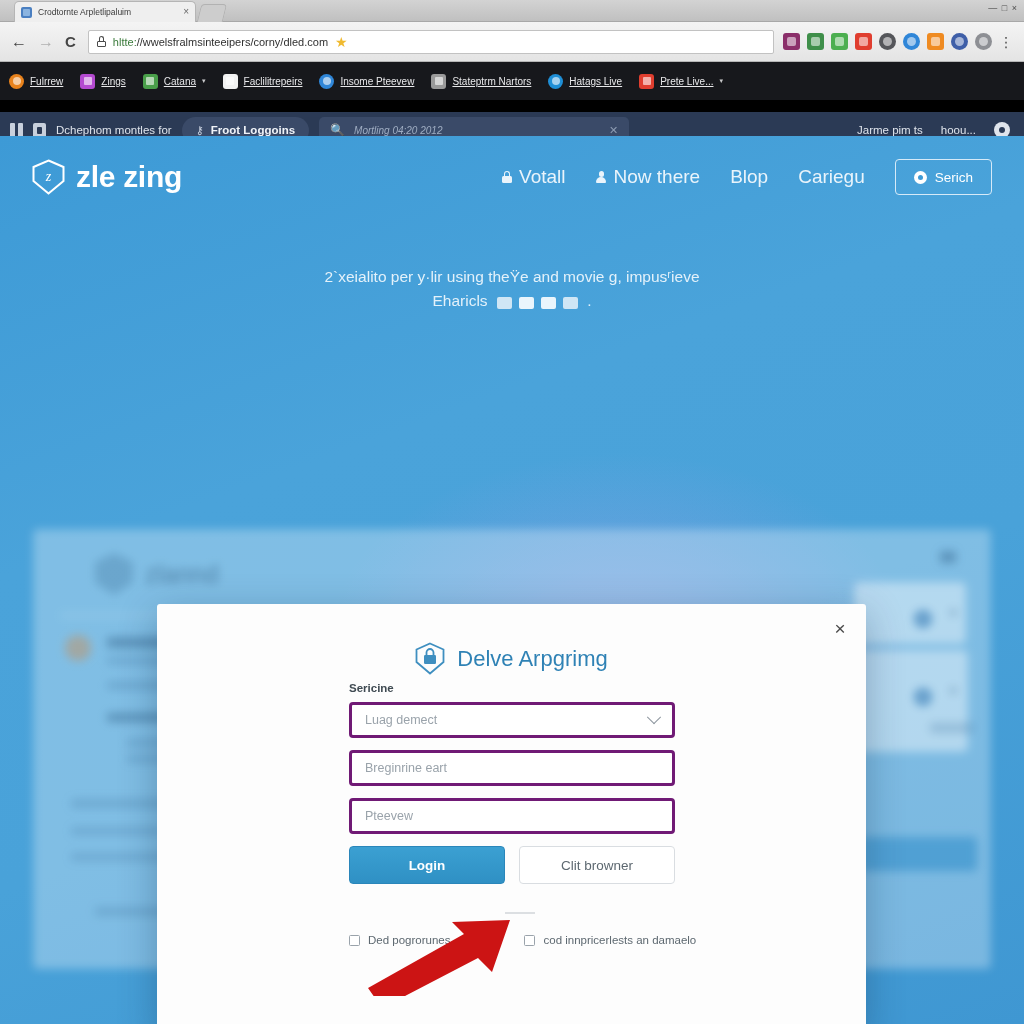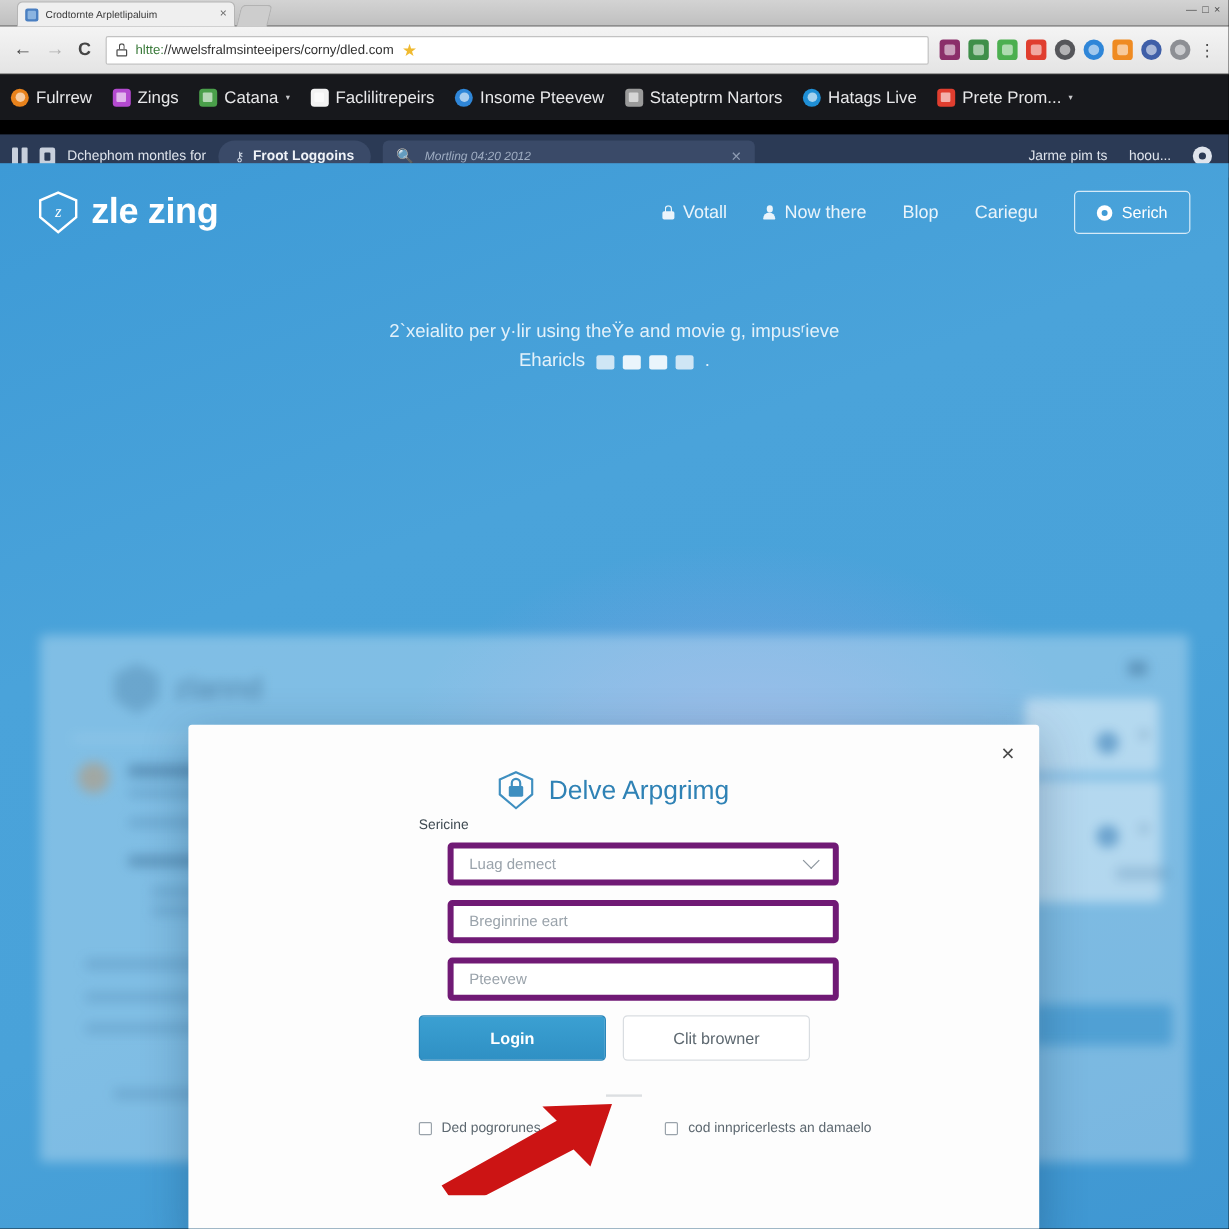--- a/index.html
+++ b/index.html
@@ -115,21 +115,21 @@
     width: 15px; height: 15px; border-radius: 3px; flex: 0 0 auto;
     position: relative; filter: blur(0.2px);
   }
   .bm-ico.round { border-radius: 50%; }
   .bm-ico::after {
     content: ""; position: absolute; inset: 3.5px;
     background: rgba(255,255,255,.6); border-radius: 1px;
   }
   .bm-ico.round::after { border-radius: 50%; }
   .bm-label {
-    font-size: 14px; color: #e8e8ea; white-space: nowrap; filter: blur(0.3px);
+    font-size: 10px; color: #e8e8ea; white-space: nowrap; filter: blur(0.3px); text-decoration: underline;
   }
   .bm-caret { font-size: 7px; color: #c9c9cc; }
 
   
   .appnav {
     position: absolute; left: 0; top: 112px; width: 1024px; height: 36px;
     background: #2b3a55;
     display: flex; align-items: center; padding: 0 10px; gap: 10px;
   }
   .appnav-grip {
@@ -192,21 +192,21 @@
     width: 33px; height: 36px; flex: 0 0 auto; position: relative;
   }
   .brand-name {
     font-size: 30px; font-weight: bold; color: #ffffff; letter-spacing: -.3px;
   }
   .site-nav {
     margin-left: auto; display: flex; align-items: center; gap: 30px;
   }
   .site-nav-item {
     display: flex; align-items: center; gap: 7px;
-    font-size: 15px; color: #eaf4fb; white-space: nowrap; filter: blur(0.25px);
+    font-size: 19px; color: #eaf4fb; white-space: nowrap; filter: blur(0.25px);
   }
   .mini-lock { width: 10px; height: 12px; position: relative; flex: 0 0 auto; }
   .mini-lock .b {
     position: absolute; bottom: 0; left: 0; width: 10px; height: 7px;
     background: #eaf4fb; border-radius: 1.5px;
   }
   .mini-lock .s {
     position: absolute; top: 0; left: 2px; width: 6px; height: 5.5px;
     border: 1.6px solid #eaf4fb; border-bottom: none; border-radius: 3px 3px 0 0;
   }
@@ -309,29 +309,28 @@
   .modal-badge {
     width: 30px; height: 33px; position: relative; flex: 0 0 auto;
   }
   .modal-title {
     font-size: 22px; color: #2f82b5; font-weight: normal; filter: blur(0.3px);
   }
   .modal-form {
     position: absolute; left: 192px; top: 78px; width: 326px;
   }
   .field-label {
-    font-size: 11.5px; color: #3f4a52; font-weight: normal;
+    font-size: 11.5px; color: #3f4a52; font-weight: bold;
     margin-bottom: 8px; filter: blur(0.3px);
   }
   .control {
     width: 326px; height: 36px; background: #fff;
-    border: 5px solid #701a75; border-radius: 4px;
+    border: 3px solid #701a75; border-radius: 4px;
     display: flex; align-items: center; padding: 0 13px;
     margin-bottom: 12px;
-    margin-left: 24px;
   }
   .control .val {
     font-size: 12.5px; color: #9aa3ab; flex: 1 1 auto;
     white-space: nowrap; filter: blur(0.35px);
   }
   .chevron {
     width: 10px; height: 10px; border-right: 1.6px solid #8d969e;
     border-bottom: 1.6px solid #8d969e; transform: rotate(45deg) translate(-2px,-2px);
     flex: 0 0 auto;
   }
@@ -348,21 +347,21 @@
   .btn-secondary {
     width: 156px; background: #ffffff; color: #5d6870;
     border: 1px solid #d9dde1;
   }
   .divider {
     position: absolute; left: 348px; top: 308px; width: 30px; height: 2px;
     background: #dcdfe2;
   }
   .check-row {
     position: absolute; left: 192px; top: 330px; width: 360px;
-    display: flex; gap: 104px; 
+    display: flex; gap: 74px; 
   }
   .check { display: flex; align-items: center; gap: 8px; }
   .check-box {
     width: 11px; height: 11px; border: 1.3px solid #9aa3ab;
     border-radius: 1.5px; background: #fff; flex: 0 0 auto;
   }
   .check-label {
     font-size: 11.5px; color: #5d6870; white-space: nowrap; filter: blur(0.35px);
   }
 
@@ -437,21 +436,21 @@
     <div class="bm">
       <span class="bm-ico" style="background:#9a9a9a"></span>
       <span class="bm-label">Stateptrm Nartors</span>
     </div>
     <div class="bm">
       <span class="bm-ico round" style="background:#1f8fd6"></span>
       <span class="bm-label">Hatags Live</span>
     </div>
     <div class="bm">
       <span class="bm-ico" style="background:#e03e2f"></span>
-      <span class="bm-label">Prete Prom...</span>
+      <span class="bm-label">Prete Live...</span>
       <span class="bm-caret">▾</span>
     </div>
   </div>
 
   <div class="appnav">
     <span class="appnav-grip">
         <i></i>
         <i></i>
       </span>
     <span class="appnav-badge"></span>

